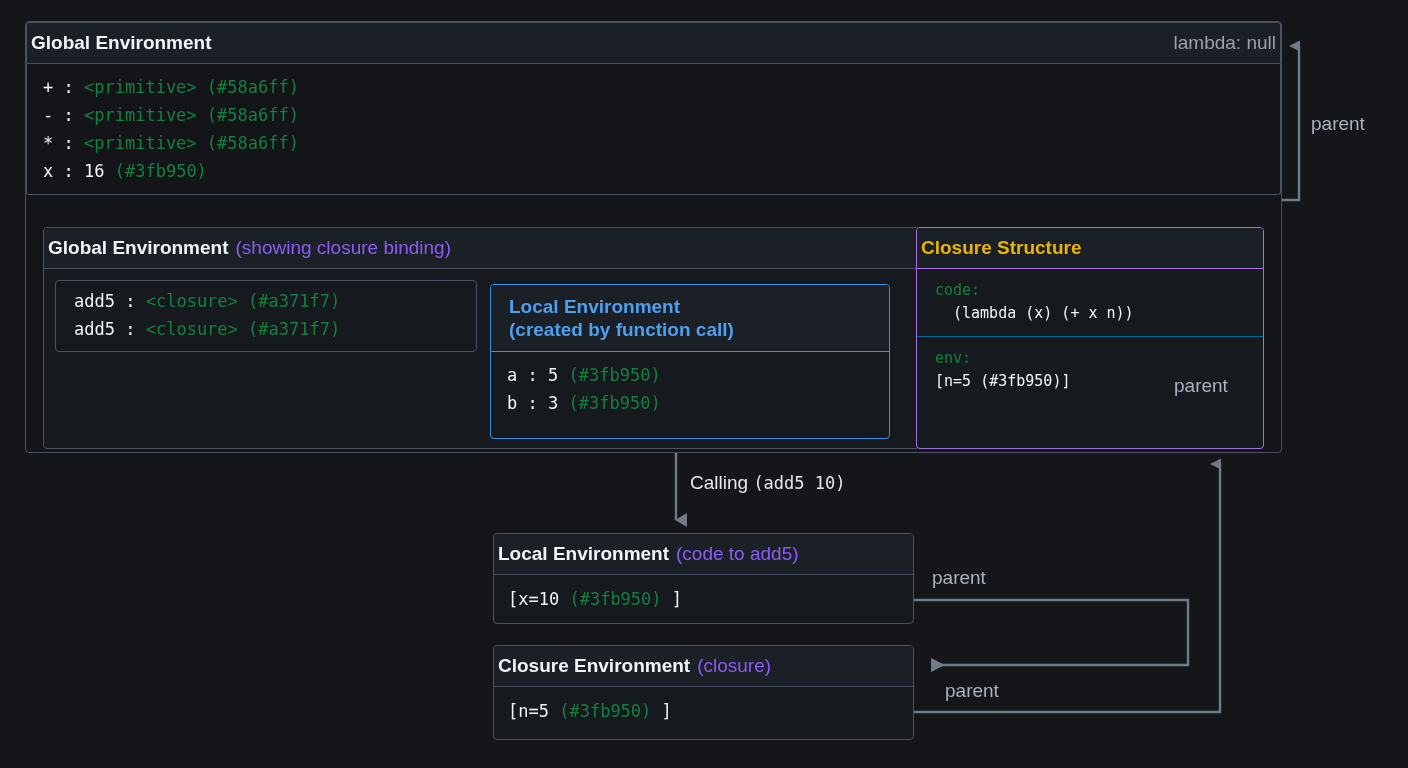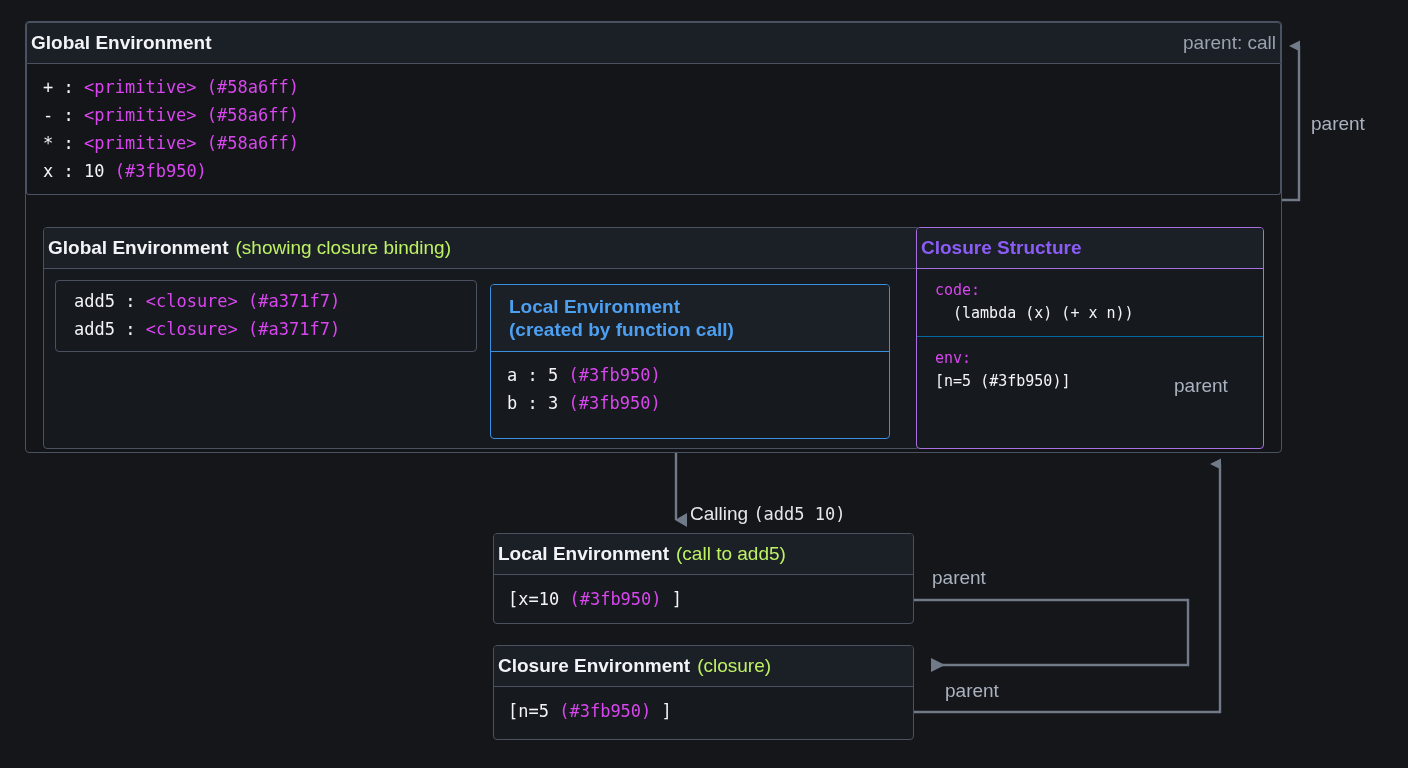--- a/index.html
+++ b/index.html
@@ -34,46 +34,46 @@
     font-size: 19px;
     font-weight: bold;
     color: #f2f4f7;
     display: flex;
     align-items: baseline;
     border-radius: 3px 3px 0 0;
   }
   .hdr-sub {
     font-weight: normal;
     font-size: 19px;
-    color: #bef264;
+    color: #8b5cf6;
     margin-left: 7px;
   }
   .hdr-right {
     margin-left: auto;
     font-weight: normal;
     font-size: 19px;
     color: #9aa2af;
   }
   .box-body {
     box-sizing: border-box;
     padding: 10px 16px;
     font-family: "DejaVu Sans Mono", monospace;
     font-size: 17px;
     color: #e8eaee;
     line-height: 1.64;
   }
   .mono { font-family: "DejaVu Sans Mono", monospace; }
-  .dim   { color: #d946ef; }
+  .dim   { color: #15803d; }
   .val   { color: #f2f4f7; }
 
   
   .box.blue   { border-color: #3b8fe0; }
   .box.blue > .box-header { border-bottom-color: #3b8fe0; color: #4d9ff0; }
   .box.purple { border-color: #a86fe0; }
-  .box.purple > .box-header { border-bottom-color: #a86fe0; color: #8b5cf6; }
+  .box.purple > .box-header { border-bottom-color: #a86fe0; color: #eab308; }
   .box.purple .sec-div { border-top: 1px solid #0369a1; }
 
   
   #outer { left: 25px; top: 21px; width: 1257px; height: 432px; background: #131519; }
 
   
   #gpanel { left: 0px; top: 0px; width: 1255px; height: 181px; border: none; background: transparent; }
   #gpanel .box-header { border-top: 1px solid #4a5160; border-left: 1px solid #4a5160; border-right: 1px solid #4a5160; }
   #gpanel .box-body { border: 1px solid #4a5160; border-top: none; border-radius: 0 0 3px 3px; height: 131px; }
 
@@ -151,21 +151,21 @@
     <g>
       <path d="M914,712 L1220,712 L1220,464" fill="none" stroke="#717a88" stroke-width="2.4" marker-end="url(#ah-up)"></path>
     </g>
   </svg>
 
   <div class="box" id="outer">
 
     <div class="box" id="gpanel">
       <div class="box-header">
         <span>Global Environment</span>
-        <span class="hdr-right">parent: call</span>
+        <span class="hdr-right">lambda: null</span>
       </div>
       <div class="box-body">
         <div>
           <span class="val">+</span>
           <span class="val">:</span>
           <span class="dim">&lt;primitive&gt;</span>
           <span class="dim">(#58a6ff)</span>
         </div>
         <div>
           <span class="val">-</span>
@@ -175,21 +175,21 @@
         </div>
         <div>
           <span class="val">*</span>
           <span class="val">:</span>
           <span class="dim">&lt;primitive&gt;</span>
           <span class="dim">(#58a6ff)</span>
         </div>
         <div>
           <span class="val">x</span>
           <span class="val">:</span>
-          <span class="val">10</span>
+          <span class="val">16</span>
           <span class="dim">(#3fb950)</span>
         </div>
       </div>
     </div>
 
     <div class="box" id="bindings">
       <div class="box-header">
         <span>Global Environment</span>
         <span class="hdr-sub">(showing closure binding)</span>
       </div>
@@ -241,21 +241,21 @@
       <div class="sec sec-div">
         <div class="dim">env:</div>
         <div class="val">[n=5 (#3fb950)]</div>
       </div>
     </div>
   </div>
 
   <div class="box" id="blocal">
     <div class="box-header">
       <span>Local Environment</span>
-      <span class="hdr-sub">(call to add5)</span>
+      <span class="hdr-sub">(code to add5)</span>
     </div>
     <div class="box-body">
       <span class="val">[x=10</span>
       <span class="dim">(#3fb950)</span>
       <span class="val">]</span>
     </div>
   </div>
 
   <div class="box" id="bclosure">
     <div class="box-header">
@@ -266,21 +266,21 @@
       <span class="val">[n=5</span>
       <span class="dim">(#3fb950)</span>
       <span class="val">]</span>
     </div>
   </div>
 
   <div class="lbl" style="left:1311px; top:113px;">parent</div>
 
   <div class="lbl" style="left:1174px; top:375px;">parent</div>
 
-  <div class="lbl call" style="left:690px; top:503px;">
+  <div class="lbl call" style="left:690px; top:472px;">
     <span>Calling</span>
     <span class="mono">(add5 10)</span>
   </div>
 
   <div class="lbl" style="left:932px; top:567px;">parent</div>
 
   <div class="lbl" style="left:945px; top:680px;">parent</div>
 
 </div>
 

